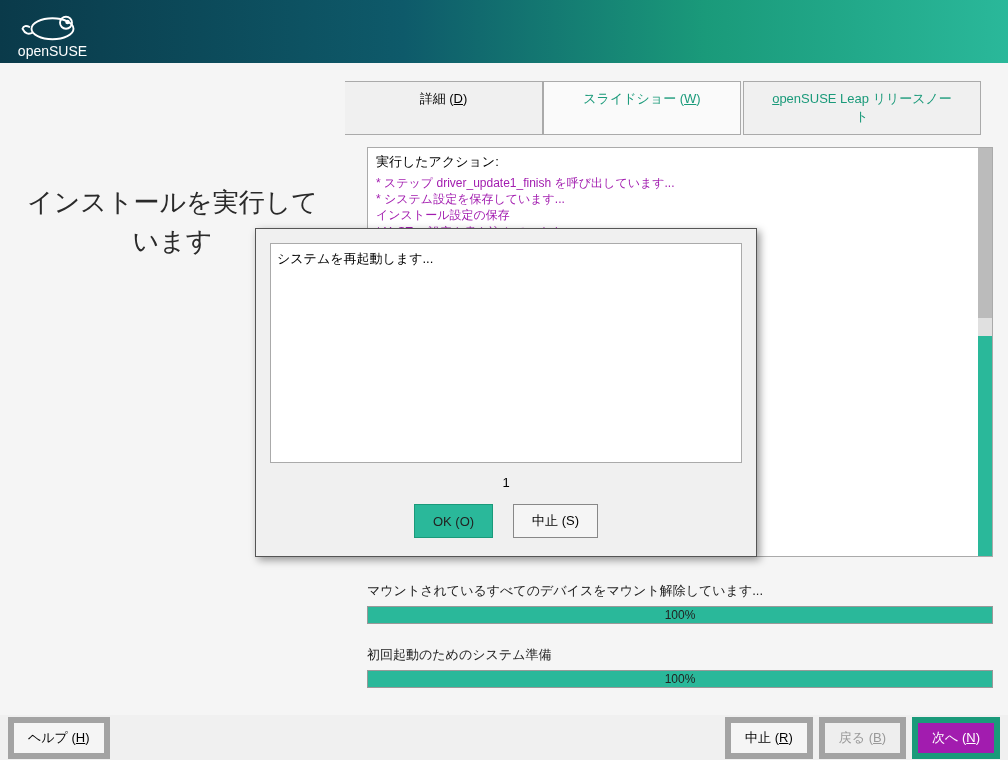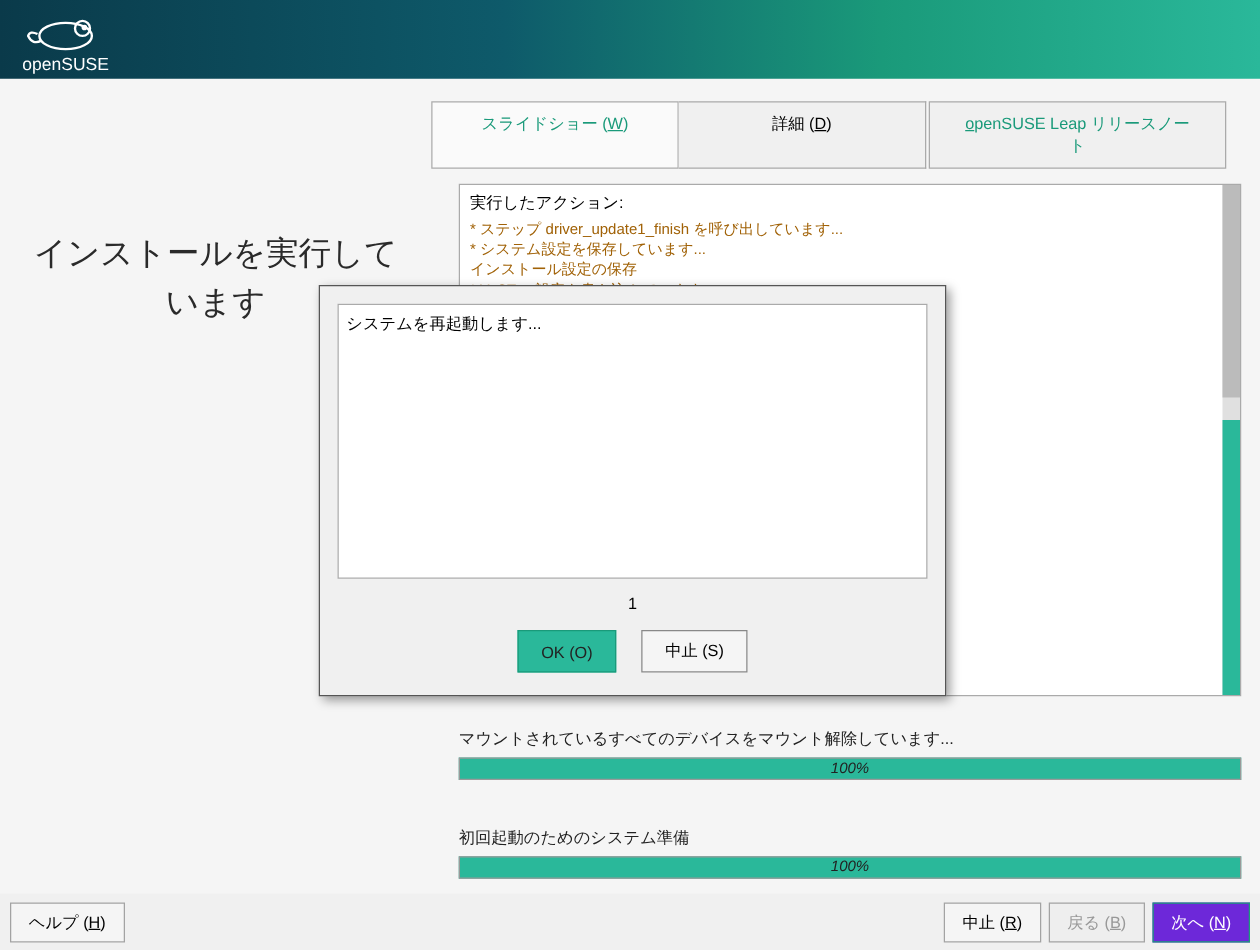--- a/index.html
+++ b/index.html
@@ -79,21 +79,21 @@
       padding: 5px 8px;
       position: relative;
     }
     .log-title {
       font-size: 13px;
       margin-bottom: 4px;
     }
     .log-lines {
       font-size: 12px;
       line-height: 1.35;
-      color: #a16207;
+      color: #a21caf;
     }
     .log-lines div { white-space: nowrap; }
     .scrollbar-track {
       position: absolute;
       right: 0;
       top: 0;
       bottom: 0;
       width: 14px;
       background: #e0e0e0;
     }
@@ -126,55 +126,54 @@
     .progress-label {
       font-size: 13px;
       margin-bottom: 6px;
       color: #222;
     }
     .progress-bar {
       height: 18px;
       background: #2ab89a;
       border: 1px solid #999;
       display: flex;
-      align-items: flex-start;
+      align-items: center;
       justify-content: center;
       color: #222;
       font-size: 12px;
-      margin-bottom: 37px;
-      font-style: italic;
+      margin-bottom: 22px;
     }
     .footer {
       position: absolute;
       bottom: 0;
       left: 0;
       right: 0;
       height: 45px;
       display: flex;
       align-items: center;
       padding: 0 8px;
       background: #f0f0f0;
     }
     .footer-left { flex: 1; }
     .footer-right { display: flex; gap: 6px; }
     .btn {
       padding: 6px 14px;
-      border: 1px solid #a3a3a3;
+      border: 6px solid #a3a3a3;
       background: #f5f5f5;
       font-size: 13px;
       cursor: pointer;
       text-align: right;
     }
     .btn .underline { text-decoration: underline; }
     .btn-disabled {
       color: #999;
       background: #eee;
     }
     .btn-primary {
-      background: #6d28d9;
+      background: #a21caf;
       color: white;
       border-color: #1a9a7a;
     }
     
     .modal {
       position: absolute;
       left: 255px;
       top: 228px;
       width: 502px;
       background: #f0f0f0;
@@ -237,25 +236,25 @@
     <span class="logo-text">openSUSE</span>
   </div>
 </div>
 
 <div class="content">
   <div class="left-panel">
     <div class="heading">インストールを実行しています</div>
   </div>
   <div class="right-panel">
     <div class="tabs">
+      <div class="tab tab-details">
+        <span>詳細 (</span><span class="underline">D</span><span>)</span>
+      </div>
       <div class="tab tab-slideshow active-green">
         <span>スライドショー (</span><span class="underline">W</span><span>)</span>
-      </div>
-      <div class="tab tab-details">
-        <span>詳細 (</span><span class="underline">D</span><span>)</span>
       </div>
       <div class="tab tab-release">
         <span class="underline">o</span><span>penSUSE Leap リリースノート</span>
       </div>
     </div>
 
     <div class="log-container">
       <div class="log-title">実行したアクション:</div>
       <div class="log-lines">
         <div> * ステップ driver_update1_finish を呼び出しています...</div>

